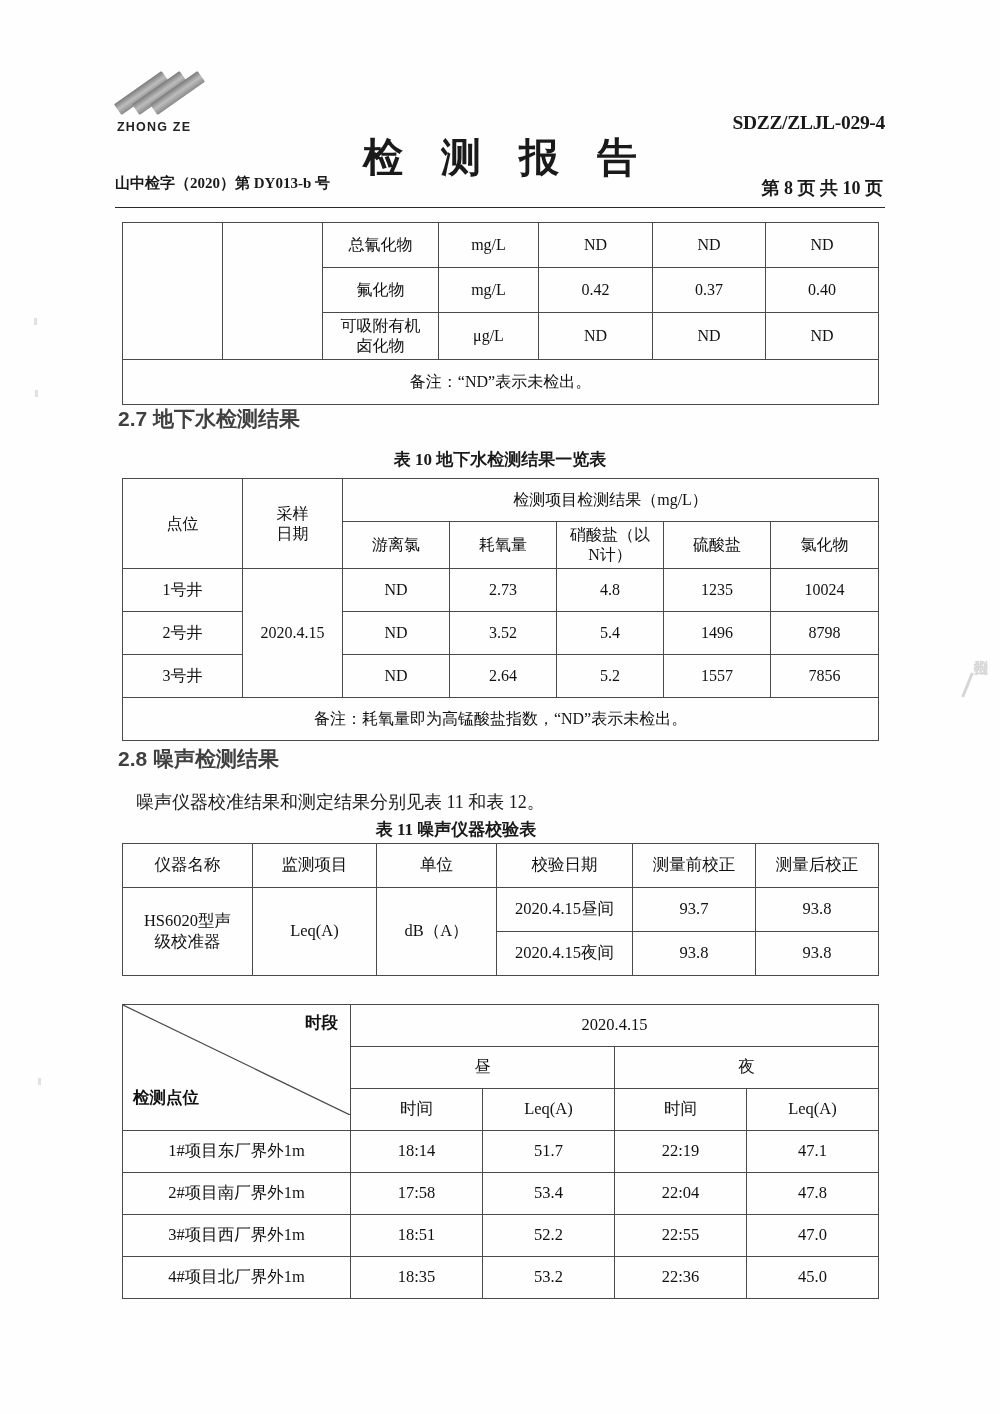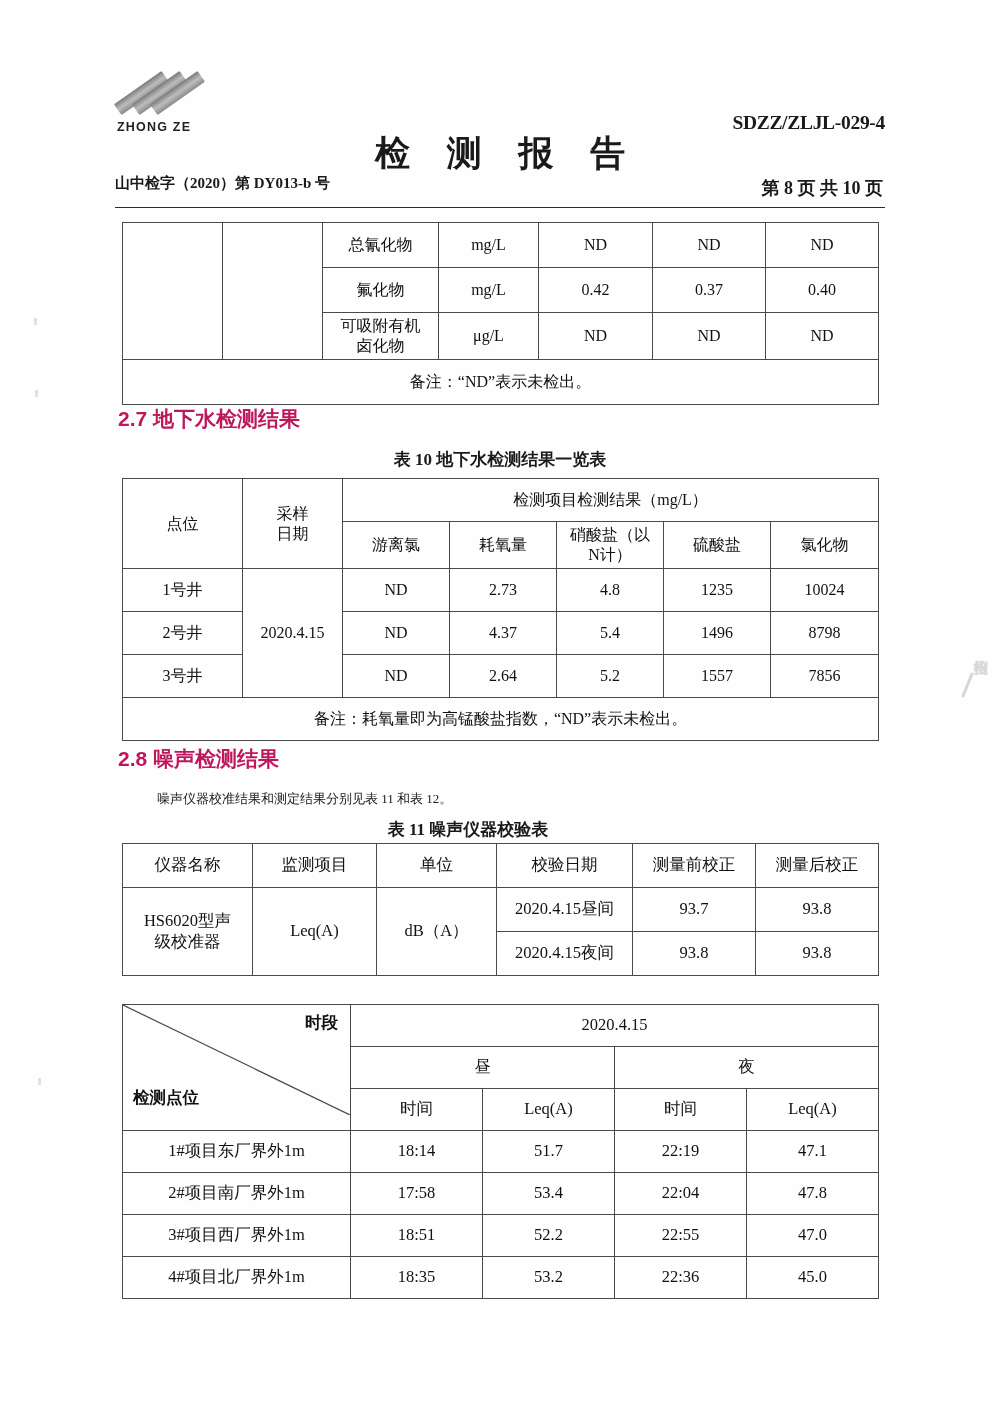--- a/index.html
+++ b/index.html
@@ -79,21 +79,21 @@
     letter-spacing: -0.3px;
     white-space: nowrap;
   }
 
   .main-title {
     position: absolute;
     left: 0;
     right: 0;
     top: 68px;
     text-align: center;
-    font-size: 35px;
+    font-size: 40px;
     font-weight: bold;
     letter-spacing: 14px;
     text-indent: 14px;
     font-family: "Liberation Serif", "DejaVu Serif", serif;
   }
 
   .header-sub {
     position: absolute;
     left: 0;
     top: 112px;
@@ -156,43 +156,43 @@
     font-size: 16px;
   }
   .cell-two-line { line-height: 1.15; }
 
   
   .section-heading {
     position: absolute;
     font-family: "Liberation Sans", "DejaVu Sans", sans-serif;
     font-size: 21px;
     font-weight: bold;
-    color: #be185d;
+    color: #404040;
     white-space: nowrap;
   }
   .sec-27 { left: 118px; top: 405px; }
   .sec-28 { left: 118px; top: 745px; }
 
   .table-caption {
     position: absolute;
     text-align: center;
     font-size: 17px;
     font-weight: bold;
     white-space: nowrap;
     font-family: "Liberation Serif", "DejaVu Serif", serif;
   }
   .cap-t10 { left: 0; width: 1000px; top: 448px; }
-  .cap-t11 { left: 12px; width: 912px; top: 818px; }
+  .cap-t11 { left: 0; width: 912px; top: 818px; }
   .cap-t12 { left: 0; width: 1000px; top: 968px; }
 
   .body-para {
     position: absolute;
-    left: 157px;
+    left: 136px;
     top: 790px;
-    font-size: 13px;
+    font-size: 18px;
     white-space: nowrap;
   }
 
   
   .table-10-wrap {
     position: absolute;
     left: 122px;
     top: 478px;
     width: 756px;
   }
@@ -406,21 +406,21 @@
           <td rowspan="3">2020.4.15</td>
           <td>ND</td>
           <td>2.73</td>
           <td>4.8</td>
           <td>1235</td>
           <td>10024</td>
         </tr>
         <tr class="t10-row">
           <td>2号井</td>
           <td>ND</td>
-          <td>4.37</td>
+          <td>3.52</td>
           <td>5.4</td>
           <td>1496</td>
           <td>8798</td>
         </tr>
         <tr class="t10-row">
           <td>3号井</td>
           <td>ND</td>
           <td>2.64</td>
           <td>5.2</td>
           <td>1557</td>

